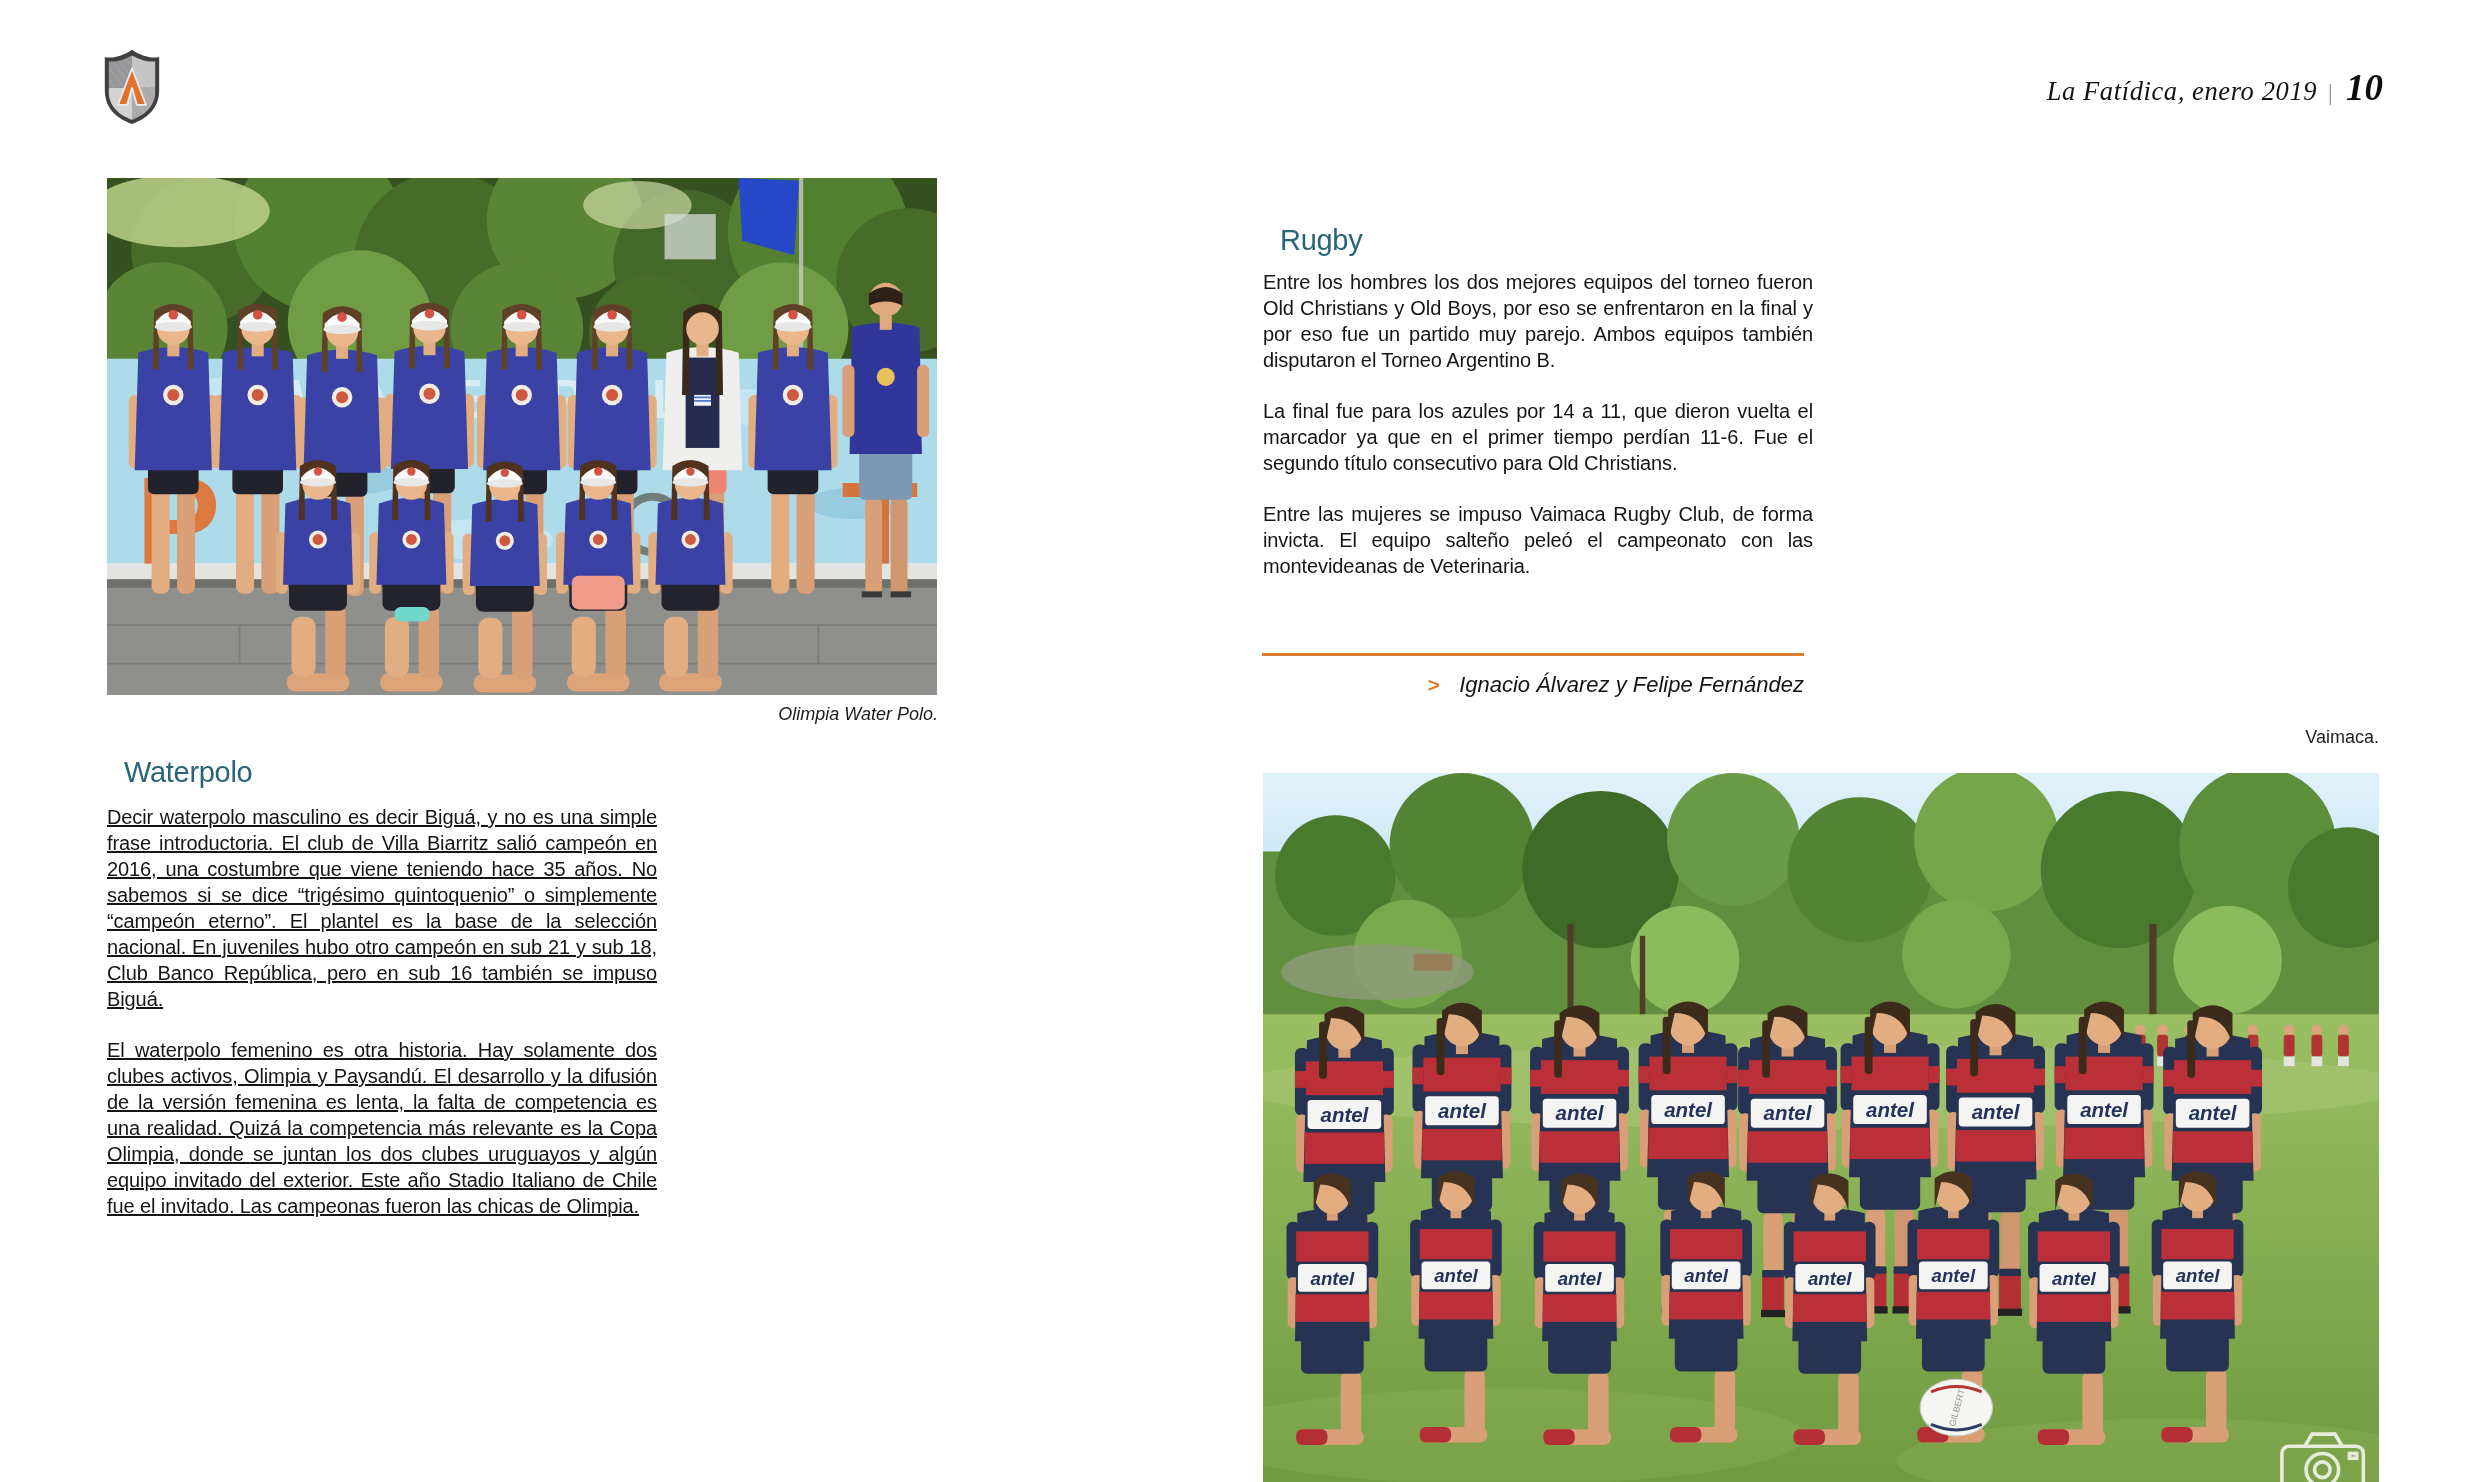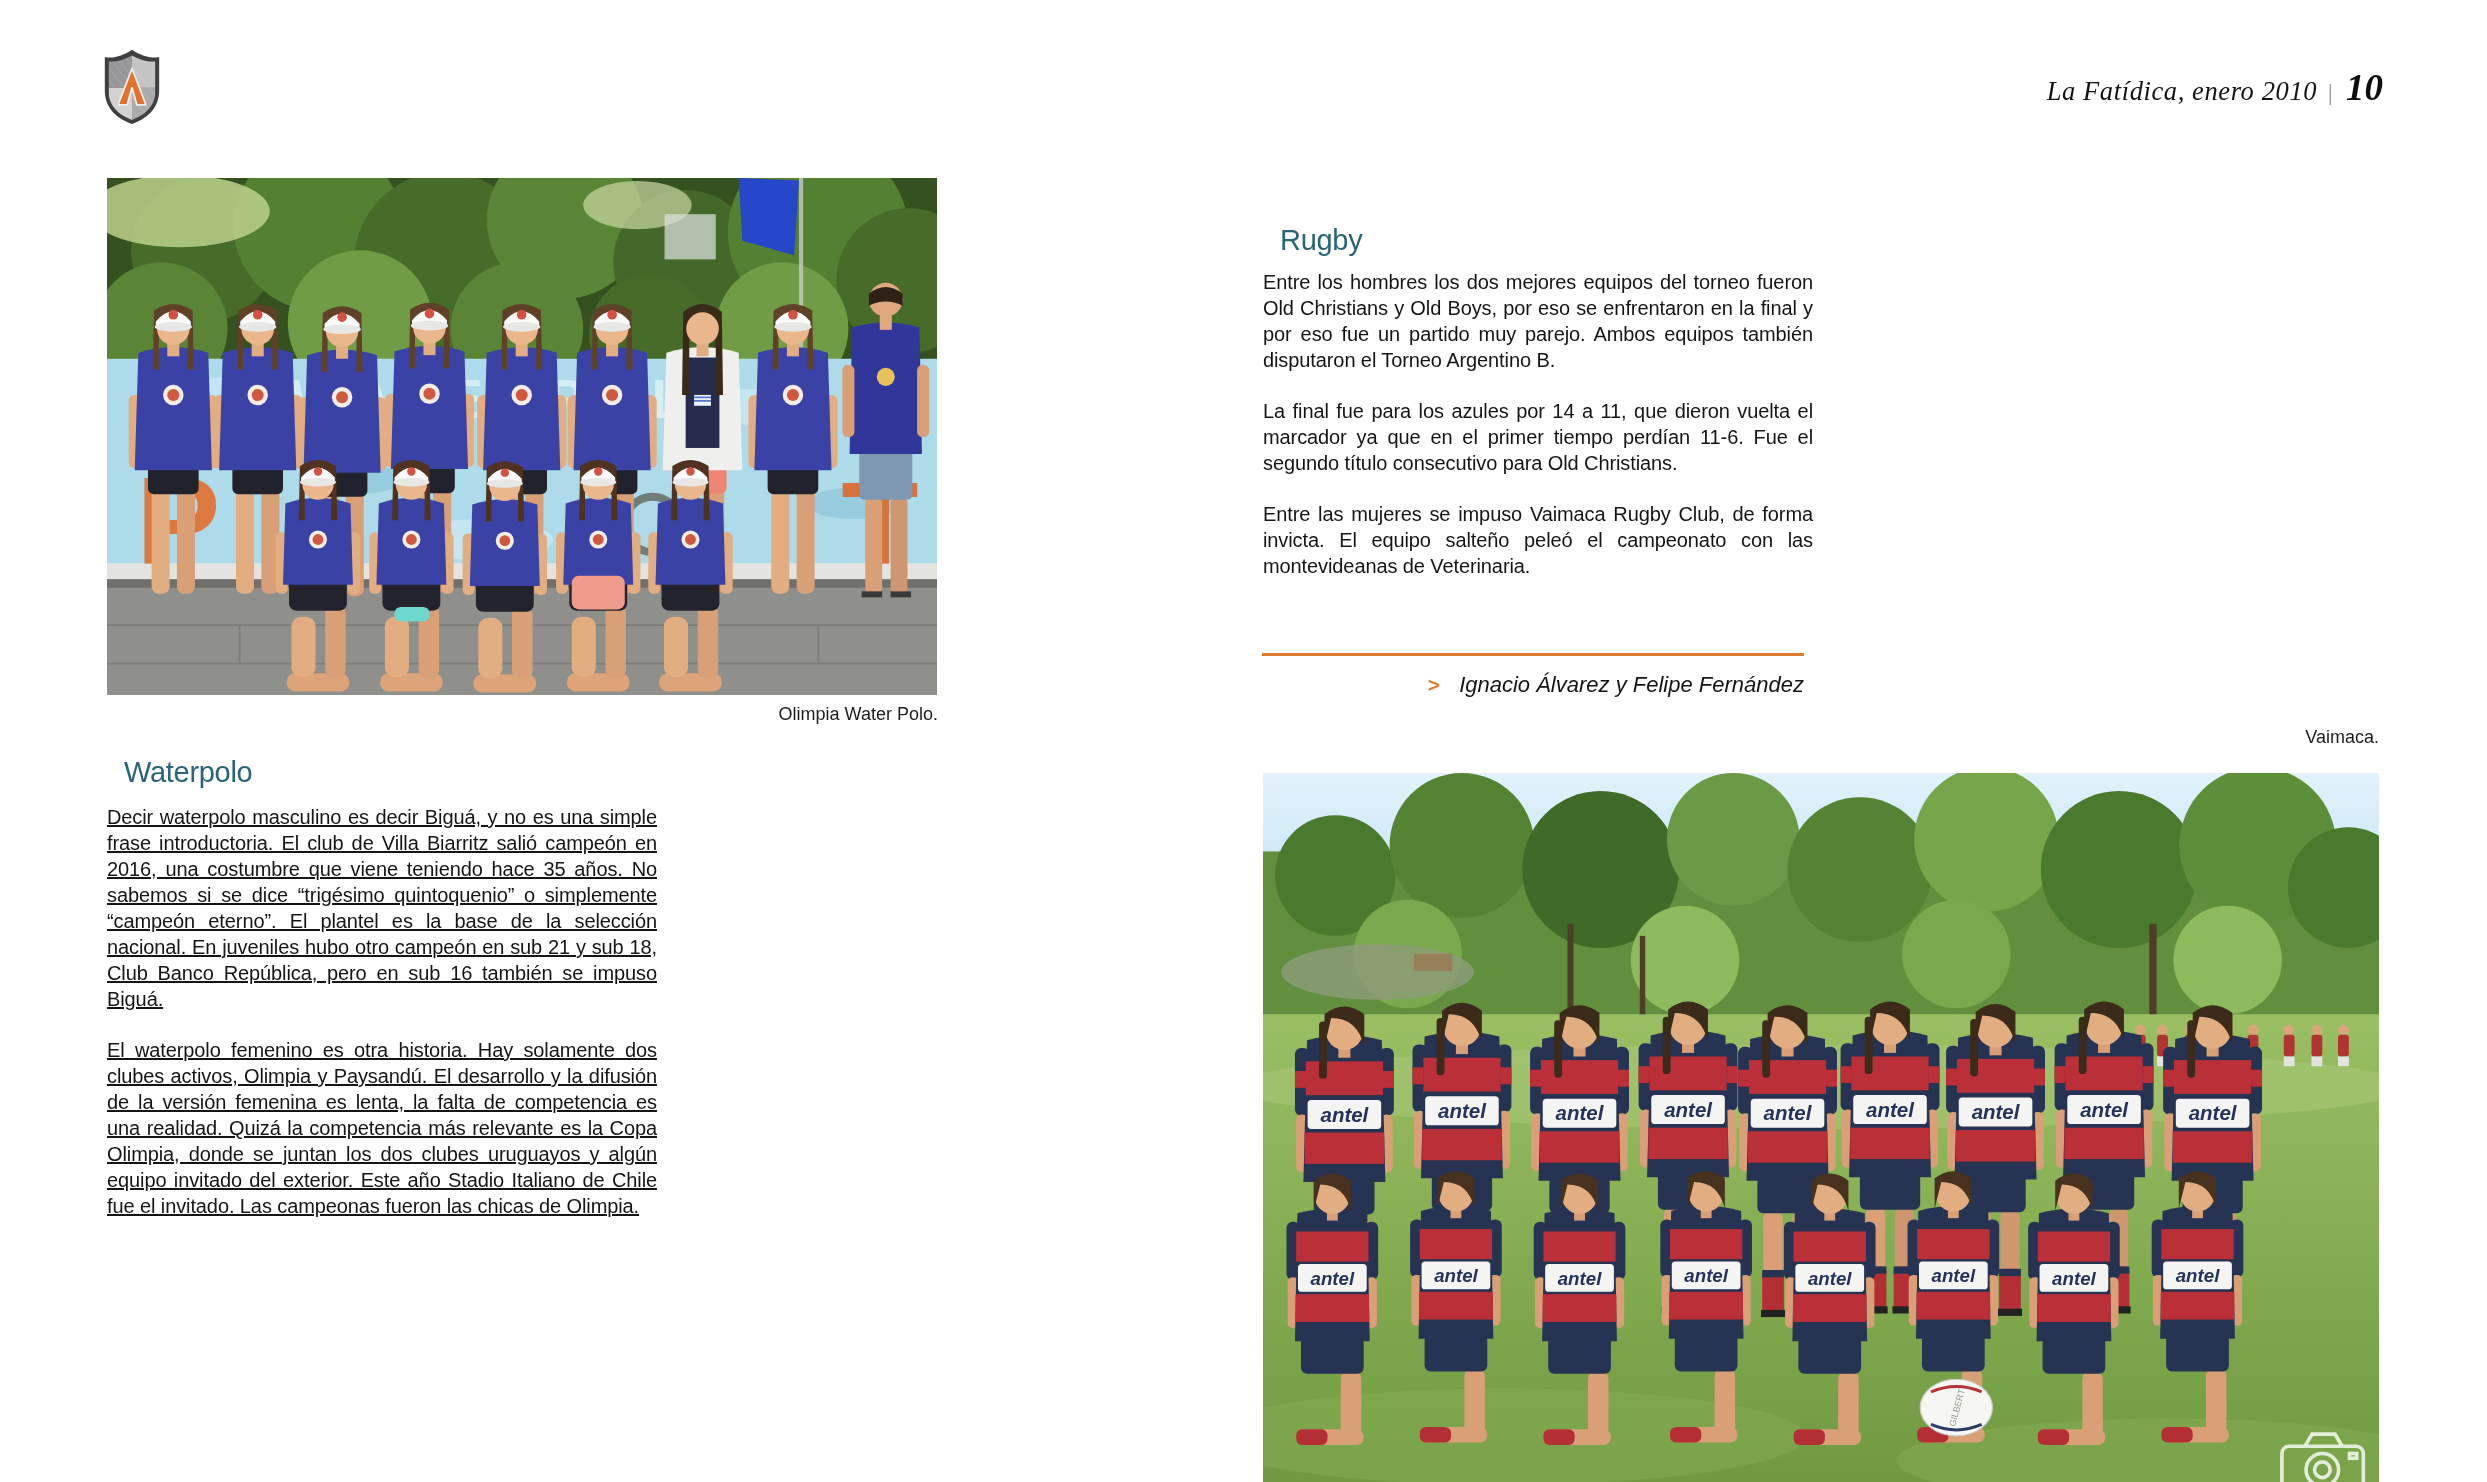--- a/index.html
+++ b/index.html
@@ -15,21 +15,21 @@
   .page-number{font-weight:bold;font-size:37px;color:#0d0d0d;font-style:italic;}
 
   
   figure{margin:0;position:absolute;}
   figure svg{display:block;width:100%;height:100%;}
   .photo-waterpolo{left:107px;top:178px;width:830px;height:517px;}
   .photo-rugby{left:1263px;top:773px;width:1116px;height:710px;}
 
   
   .caption{position:absolute;font-size:18px;color:#1d1d1d;text-align:right;}
-  .caption-left{left:107px;top:704px;width:831px;}
+  .caption-left{left:107px;top:704px;width:831px;font-style:italic;}
   .caption-right{left:1263px;top:727px;width:1116px;}
 
   
   .section-title{position:absolute;margin:17px;font-size:29px;font-weight:normal;color:#2a6478;
                  letter-spacing:-0.3px;text-align:right;}
   .title-left{left:107px;top:739px;}
   .title-right{left:1263px;top:207px;}
   .body-text{position:absolute;width:550px;font-size:20px;line-height:26px;text-align:justify;
              color:#151515;letter-spacing:-0.1px;margin-top:24px;}
   .body-left{left:107px;top:780px;text-decoration:underline;}
@@ -62,21 +62,21 @@
         <rect x="48" y="12" width="39" height="54" fill="#c4c4c4"></rect>
         <rect x="9" y="66" width="39" height="53" fill="#d2d2d2"></rect>
         <rect x="48" y="66" width="39" height="53" fill="#aaaaac"></rect>
         <path d="M9,12 L87,119 M9,32 L78,119 M20,12 L87,99 M9,52 L60,119 M34,12 L87,79" stroke="#ffffff" stroke-width="1" opacity="0.25"></path>
       </g>
       <path d="M48,34 L71,94 L56,94 L48,66 L40,94 L25,94 Z" fill="#e0722e" stroke="#ececec" stroke-width="3" stroke-linejoin="round"></path>
     </svg>
   </div>
 
   <div class="issue-line">
-    <span class="issue-text">La Fatídica, enero 2010</span>
+    <span class="issue-text">La Fatídica, enero 2019</span>
     <span class="issue-divider">|</span>
     <span class="page-number">10</span>
   </div>
 
   <figure class="photo-waterpolo">
     <svg viewBox="0 0 1377 858" preserveAspectRatio="none" role="img">
       <defs>
         <g id="wps">
           <rect x="-36" y="-190" width="30" height="190" rx="12" fill="#e3ad82"></rect>
           <rect x="6" y="-190" width="30" height="190" rx="12" fill="#d9a078"></rect>

